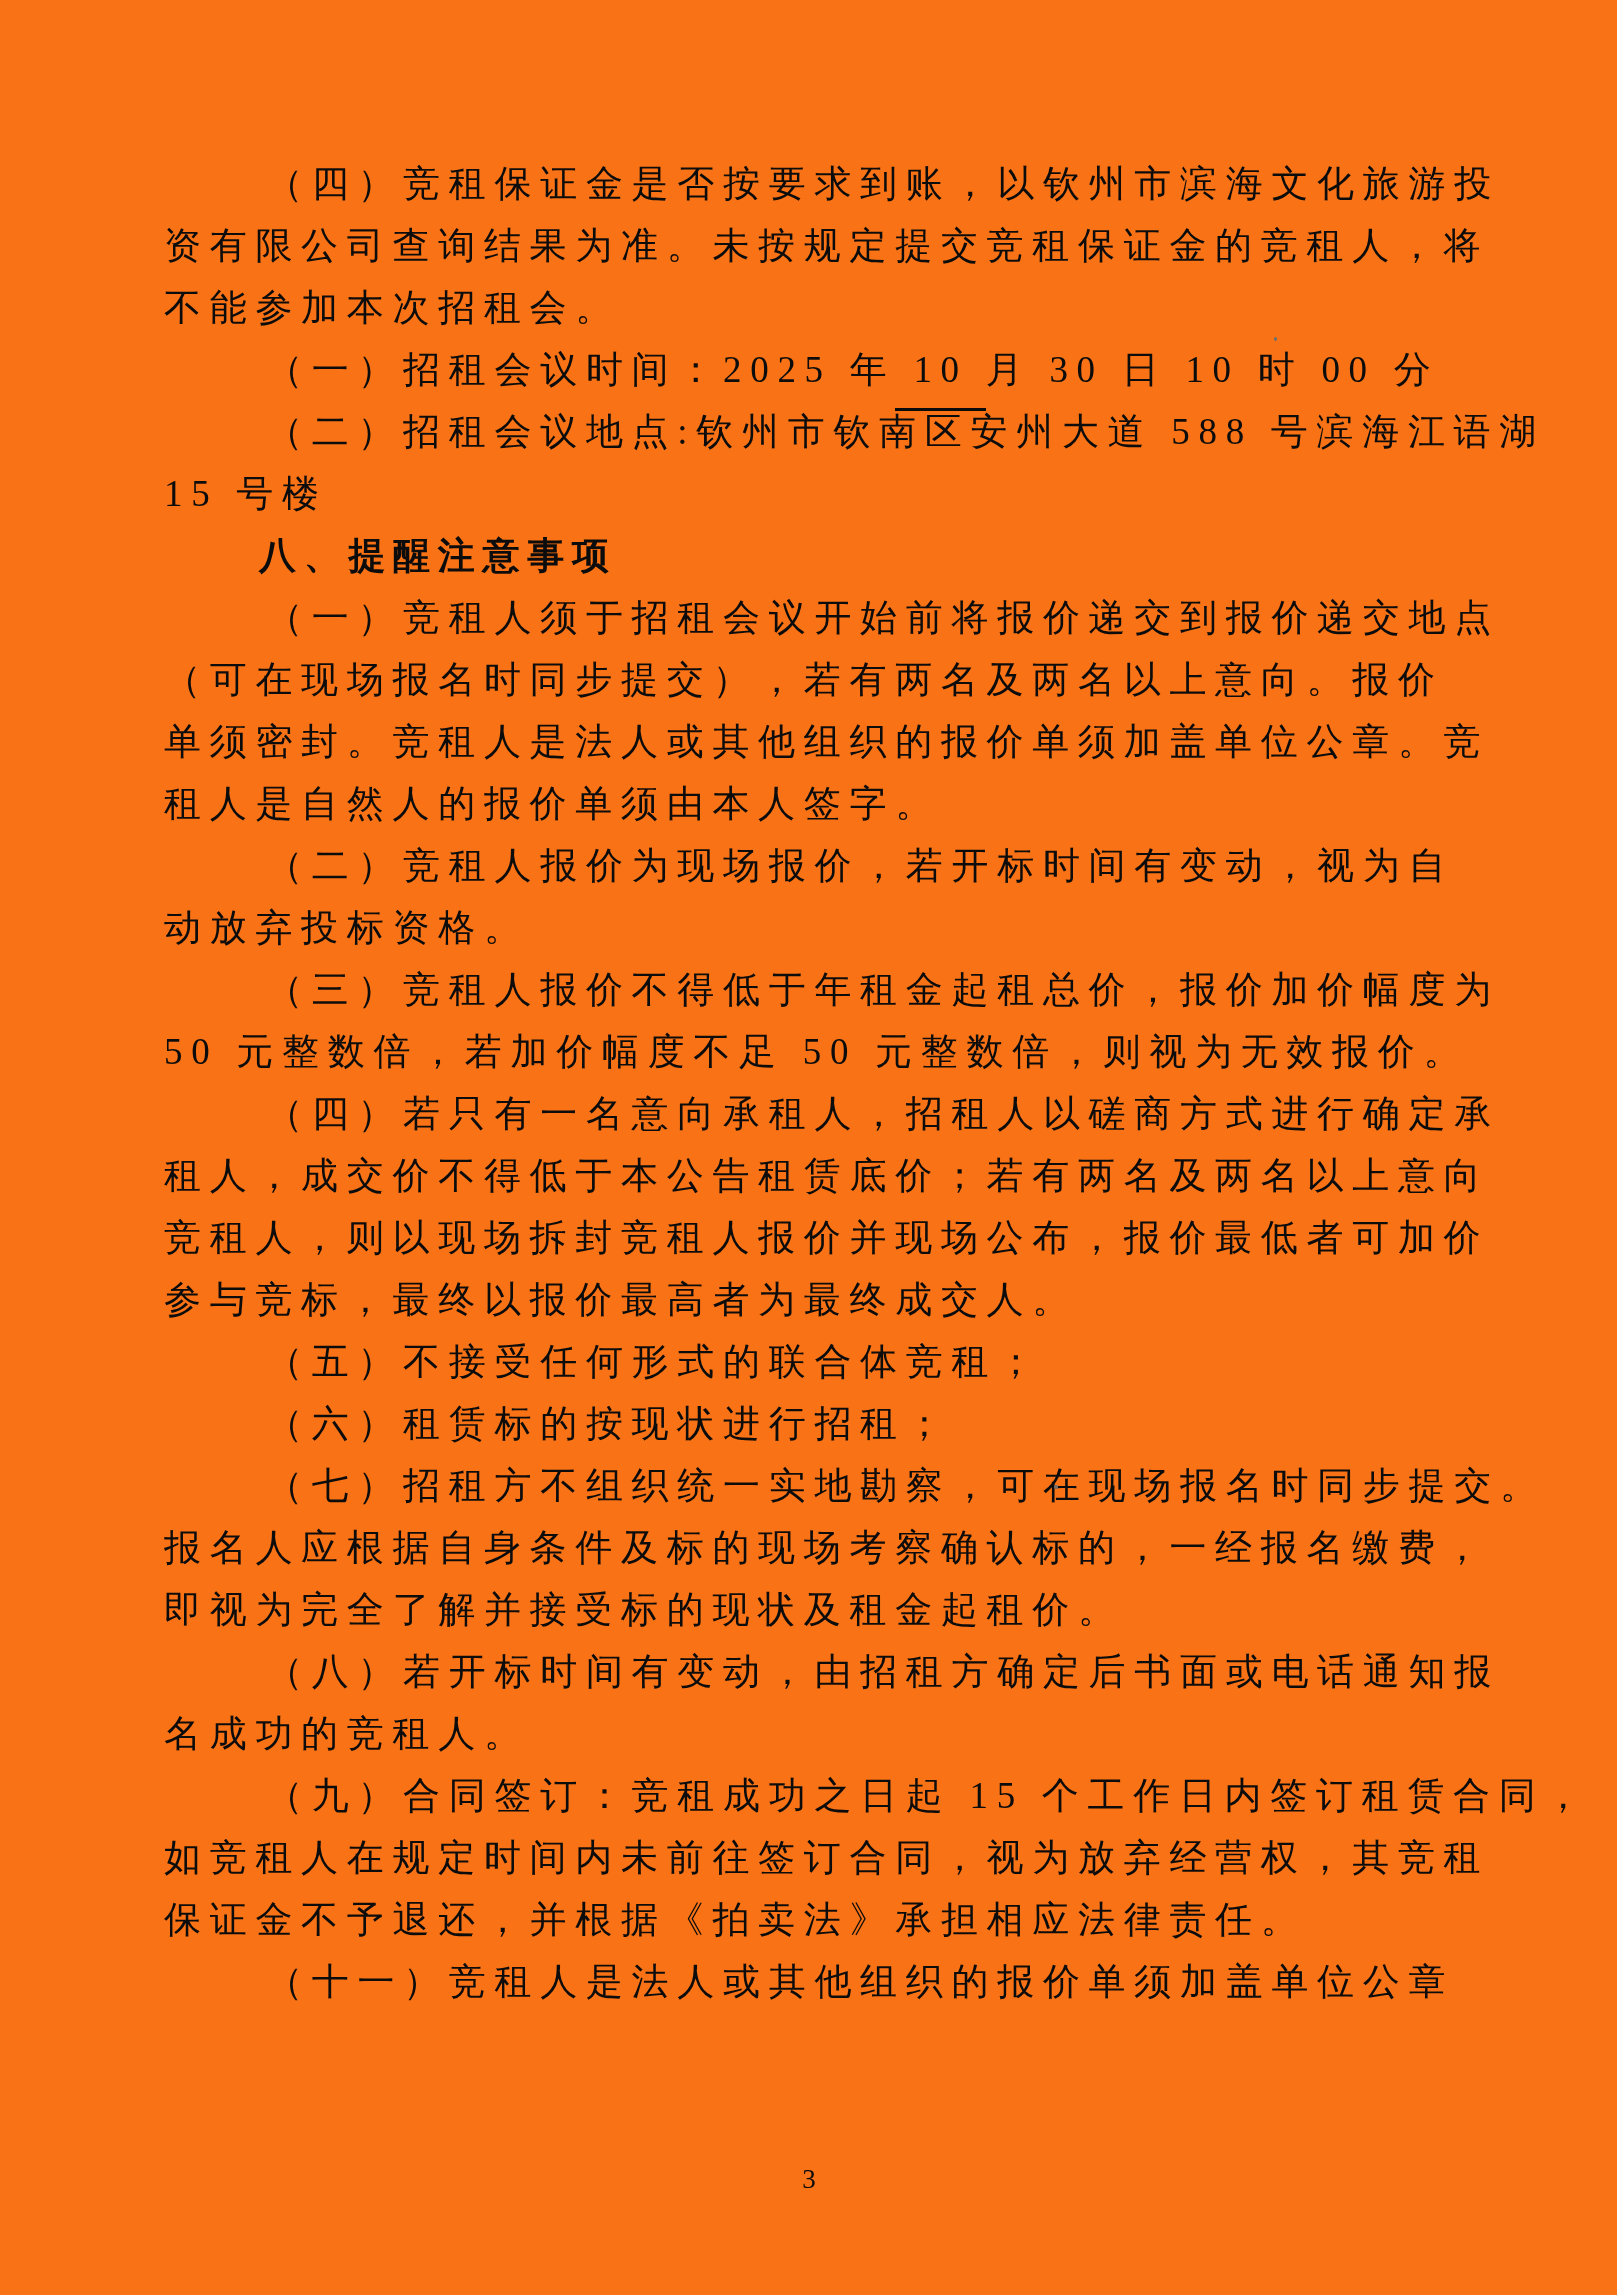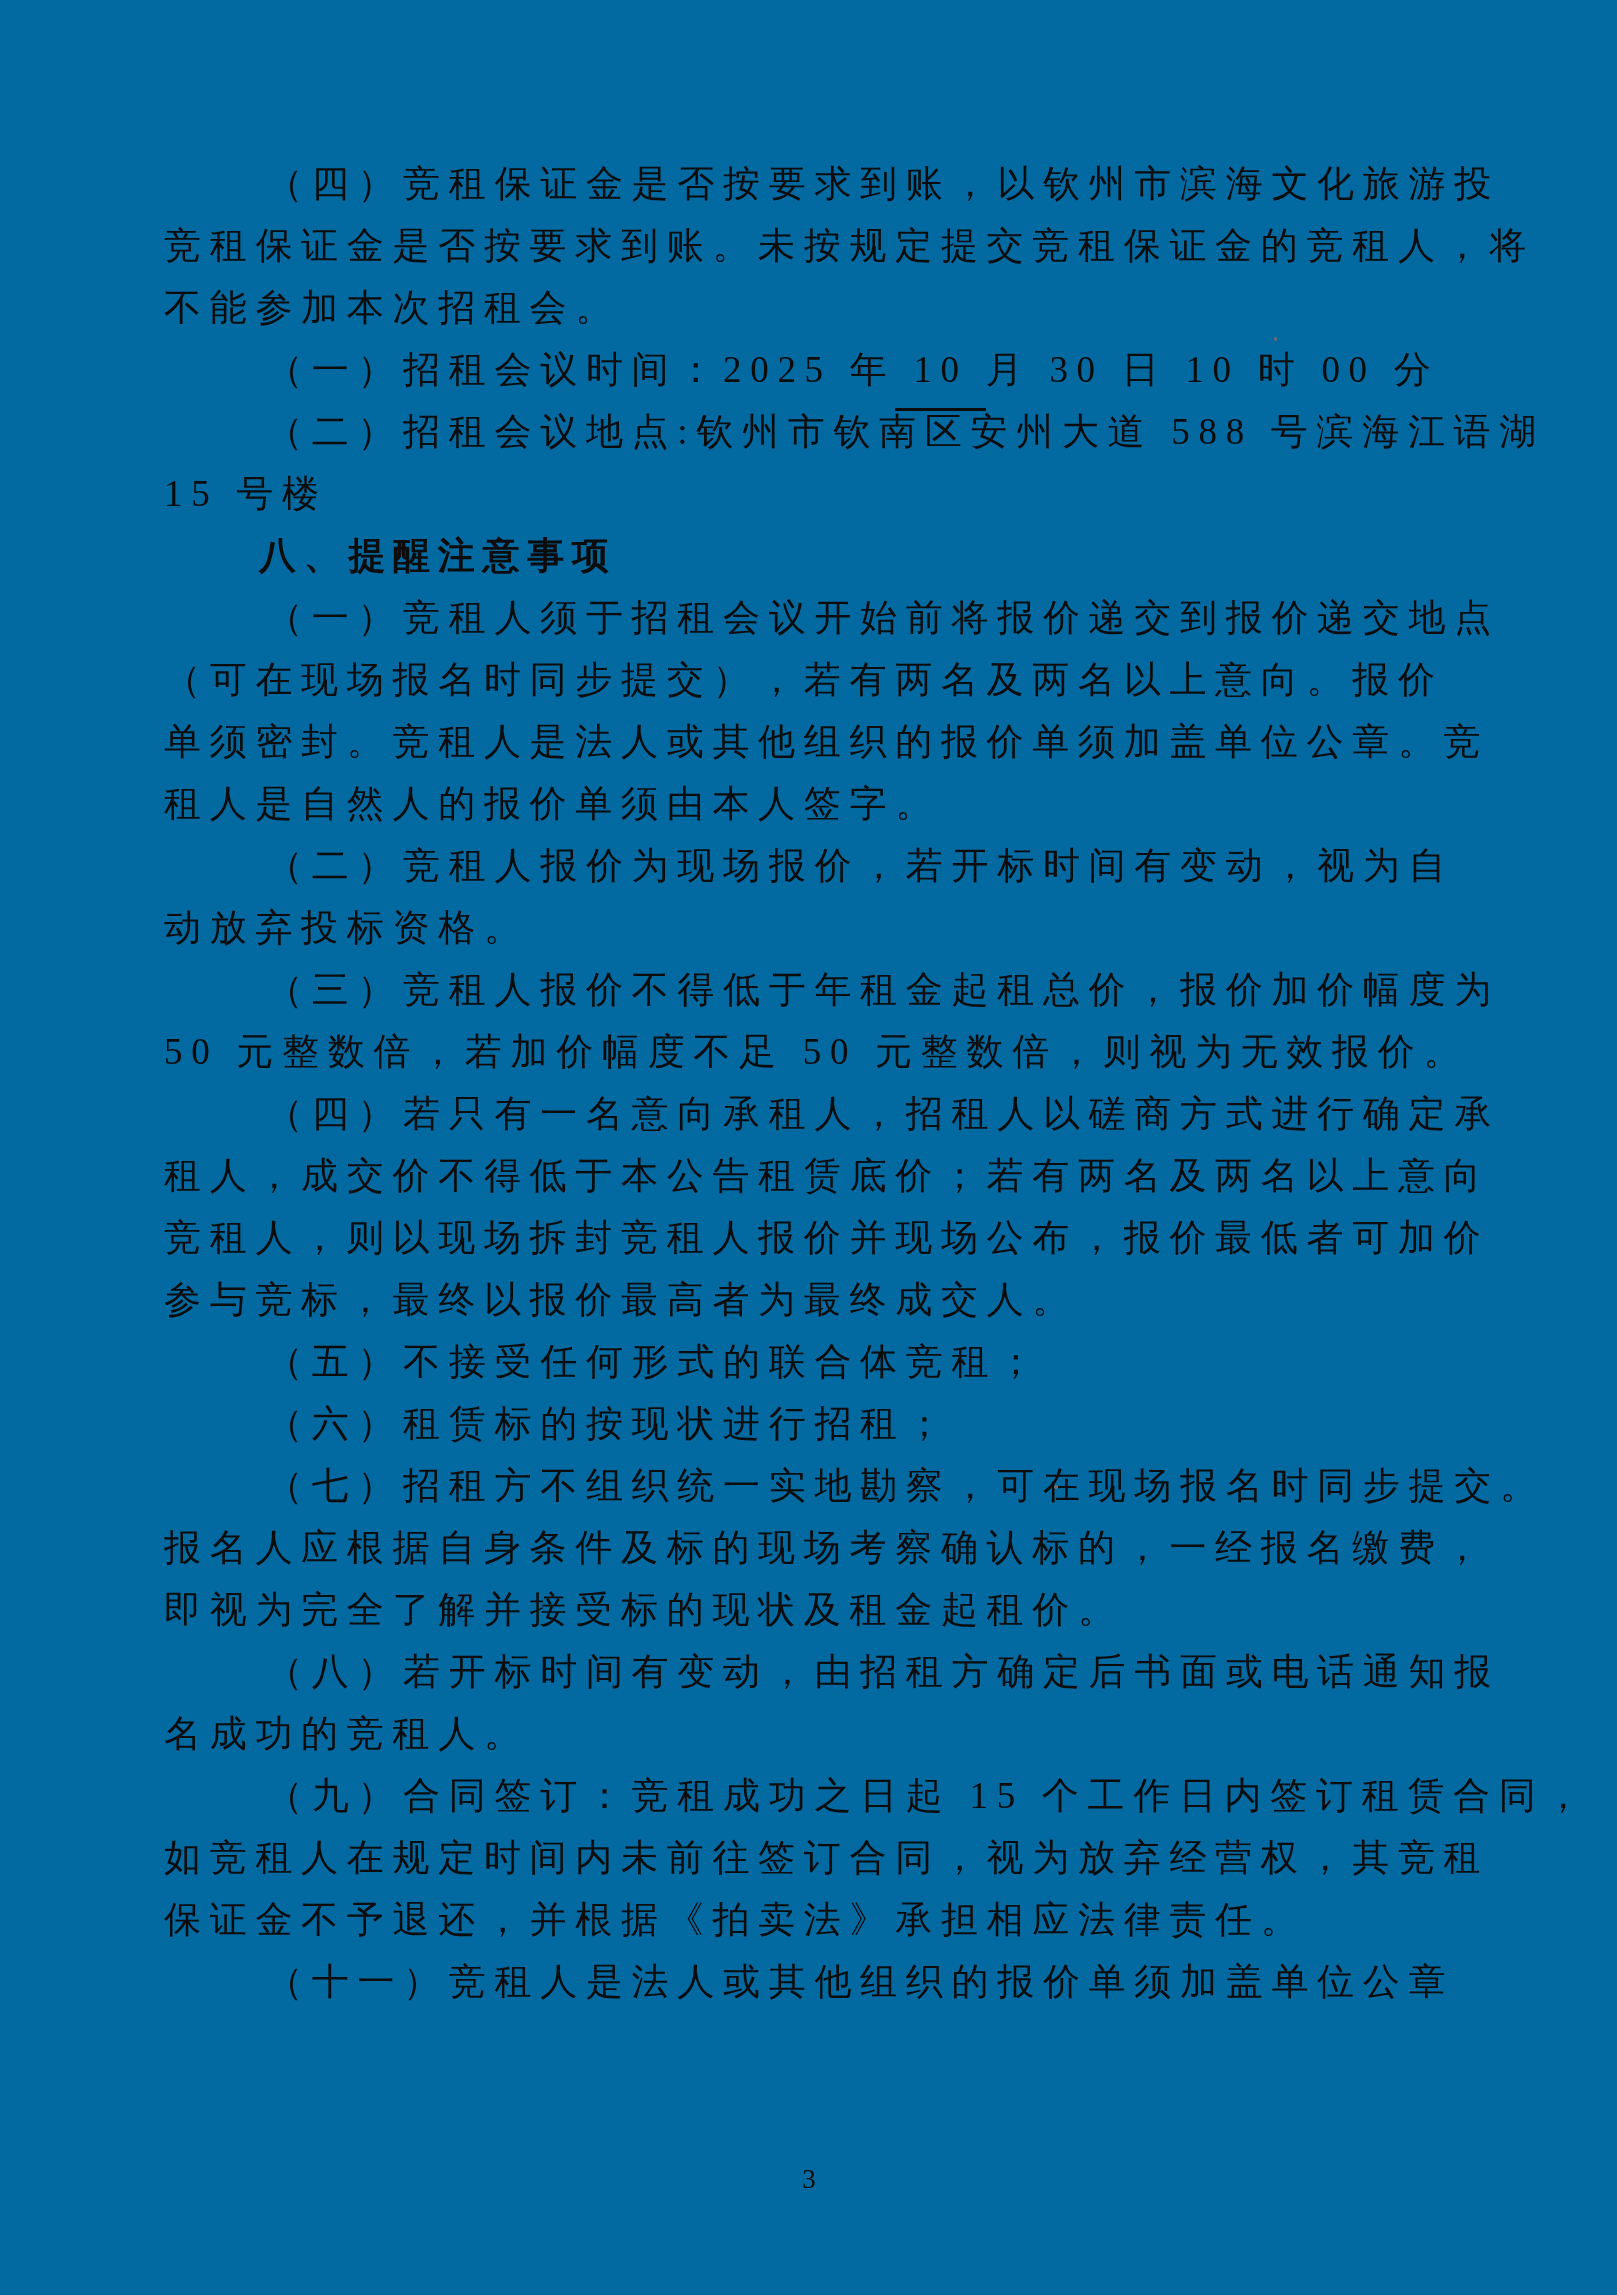--- a/index.html
+++ b/index.html
@@ -1,19 +1,19 @@
 <!DOCTYPE html>
 <html style="font-size:8.2px"><head>
 <meta charset="utf-8">
 <style>
   html,body{margin:0;padding:0;background:#e8e8e8;}
   .page{
     position:relative;
     width:1618px;height:2295px;
-    background:#0369a1;
+    background:#f97316;
     font-family:"Liberation Serif","DejaVu Serif",serif;
     color:#0c0c0c;
     overflow:hidden;
   }
   .doc{
     position:absolute;
     left:164px;top:153px;
     width:1414px;
   }
   .line{
@@ -40,21 +40,21 @@
   }
   .artifact.a1{left:1274px;top:337px;width:3.1px;height:3.6px;}
   .artifact.a2{left:1054px;top:1485px;width:3.6px;height:3.6px;}
 </style>
 </head>
 <body>
 
 <div class="page">
   <div class="doc">
       <div class="line indent">（四）竞租保证金是否按要求到账，以钦州市滨海文化旅游投</div>
-      <div class="line body">竞租保证金是否按要求到账。未按规定提交竞租保证金的竞租人，将</div>
+      <div class="line body">资有限公司查询结果为准。未按规定提交竞租保证金的竞租人，将</div>
       <div class="line body">不能参加本次招租会。</div>
       <div class="line indent"><span>（一）招租会议时间：2025 年</span><span class="u"> 10 </span><span>月 30 日 10 时 00 分</span></div>
       <div class="line indent">（二）招租会议地点:钦州市钦南区安州大道 588 号滨海江语湖</div>
       <div class="line body">15 号楼</div>
       <div class="line heading">八、提醒注意事项</div>
       <div class="line indent">（一）竞租人须于招租会议开始前将报价递交到报价递交地点</div>
       <div class="line body">（可在现场报名时同步提交），若有两名及两名以上意向。报价</div>
       <div class="line body">单须密封。竞租人是法人或其他组织的报价单须加盖单位公章。竞</div>
       <div class="line body">租人是自然人的报价单须由本人签字。</div>
       <div class="line indent">（二）竞租人报价为现场报价，若开标时间有变动，视为自</div>

